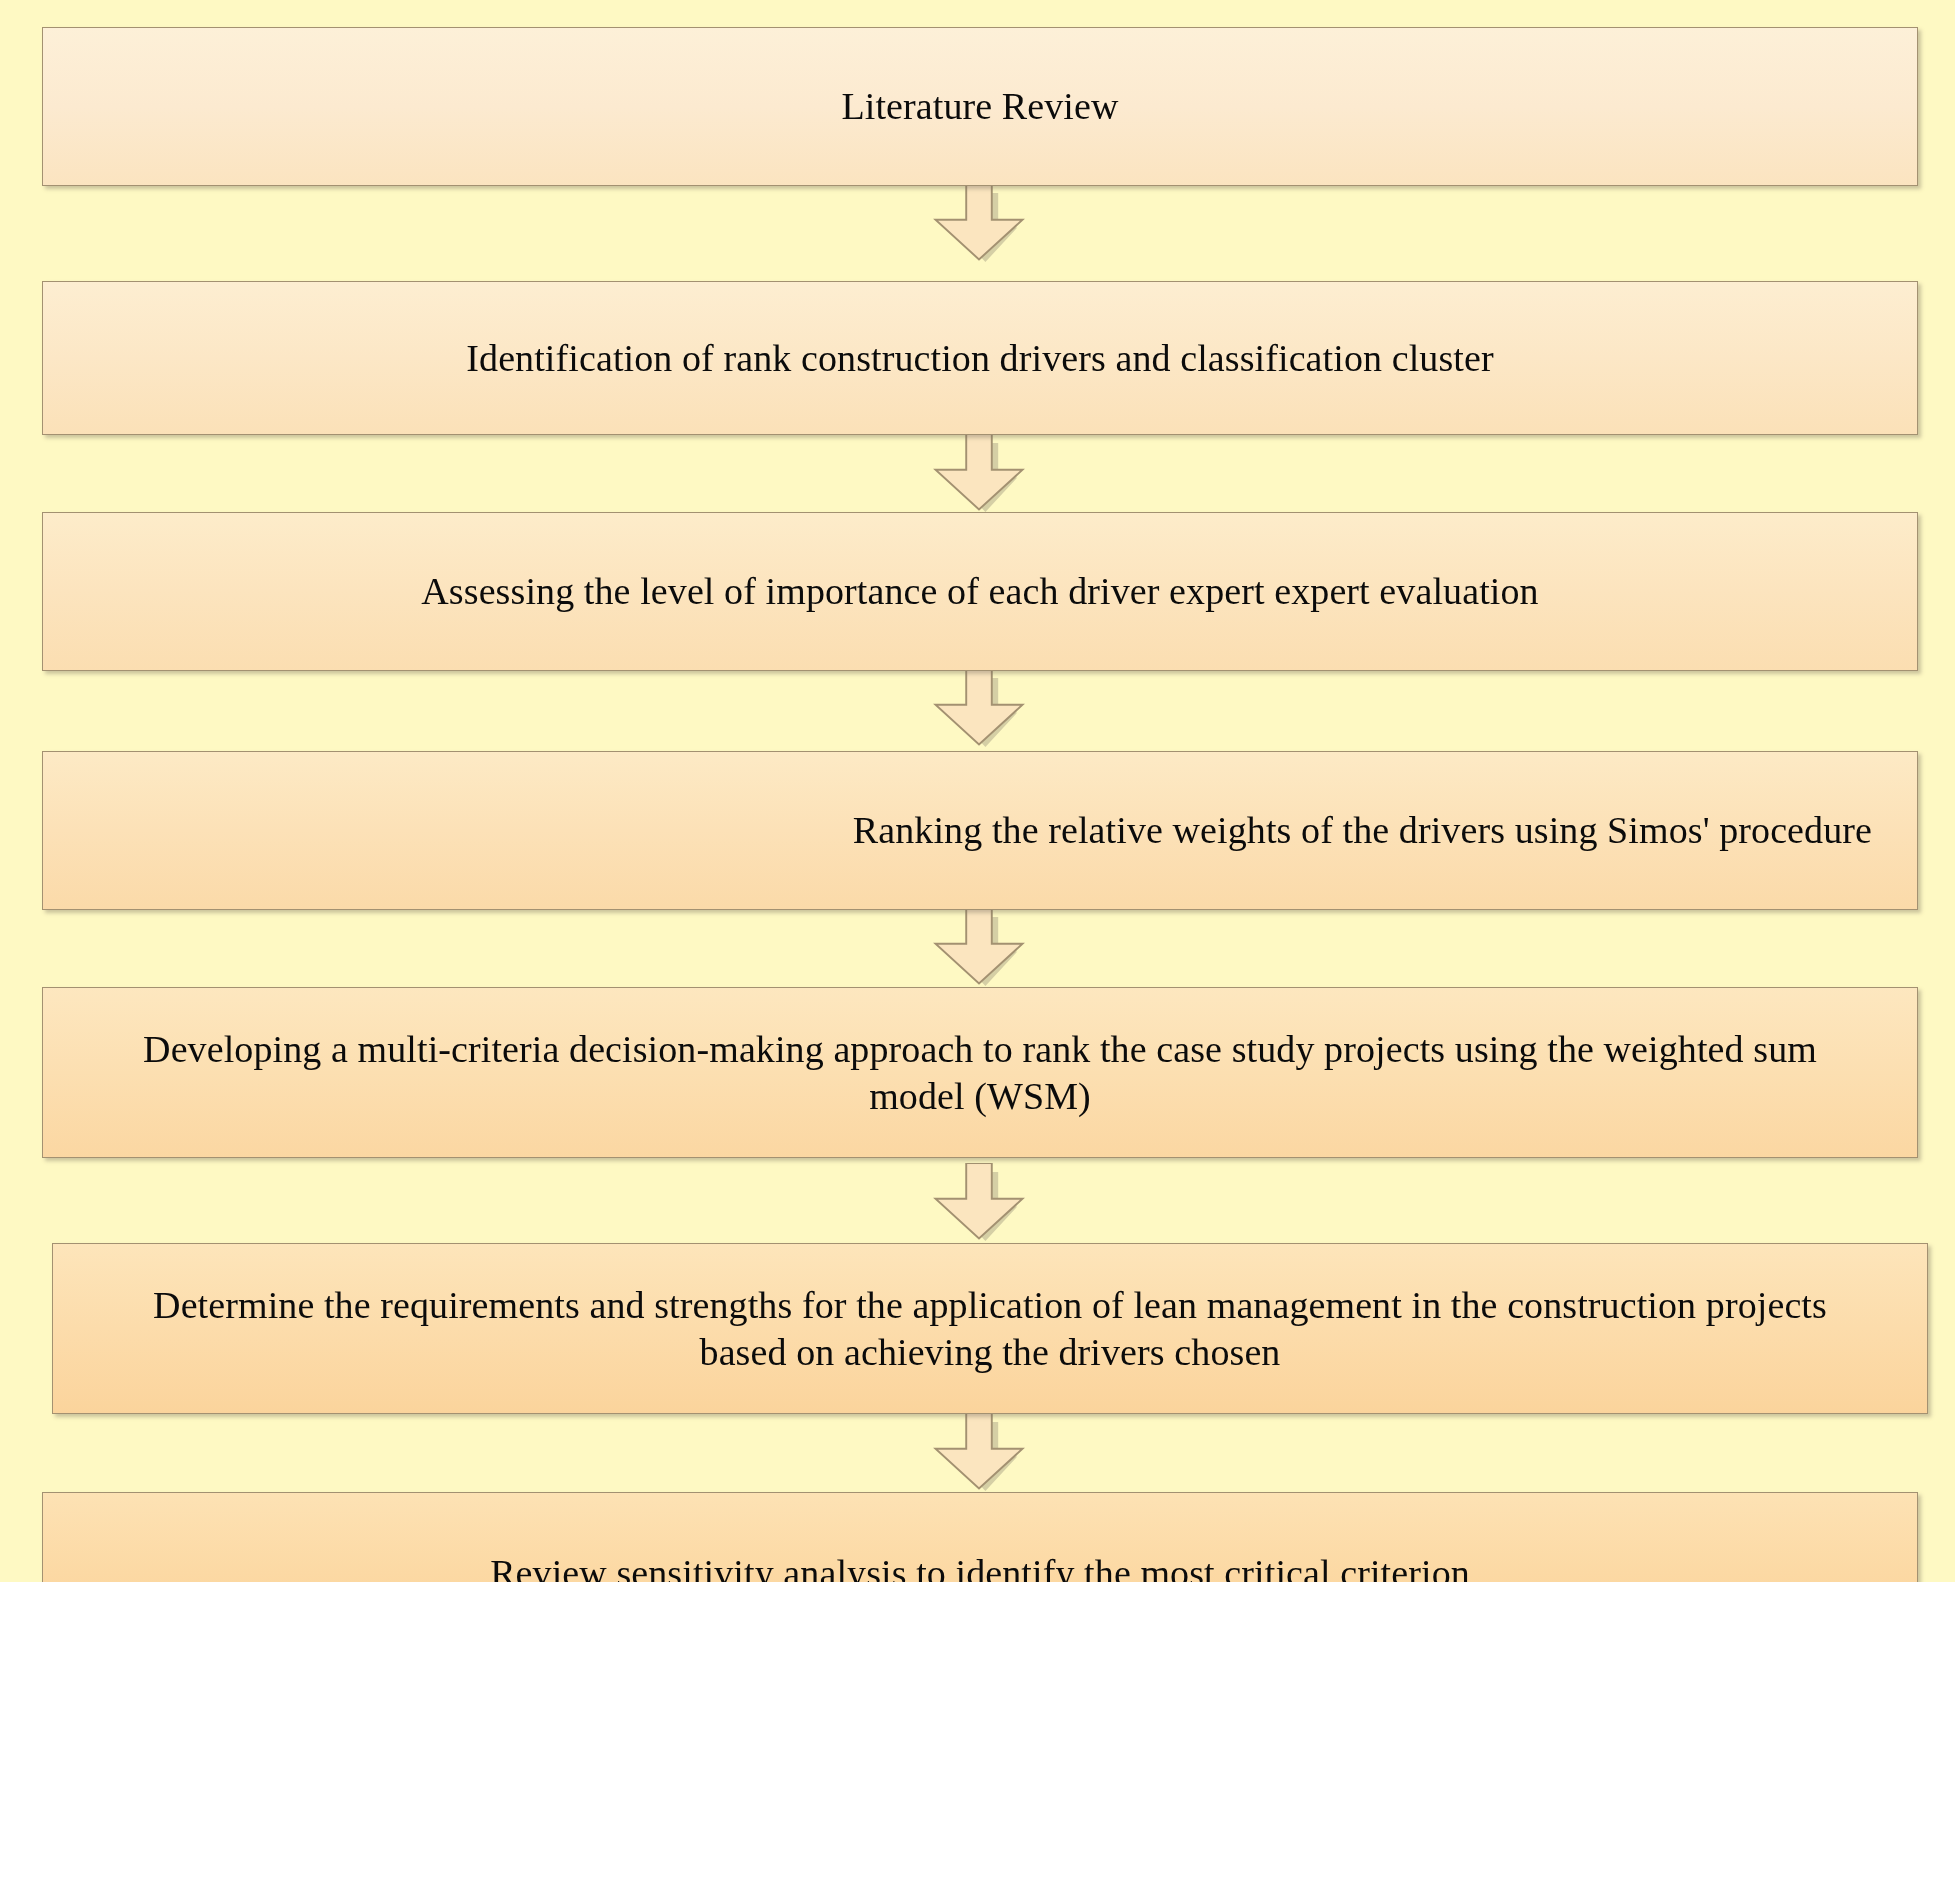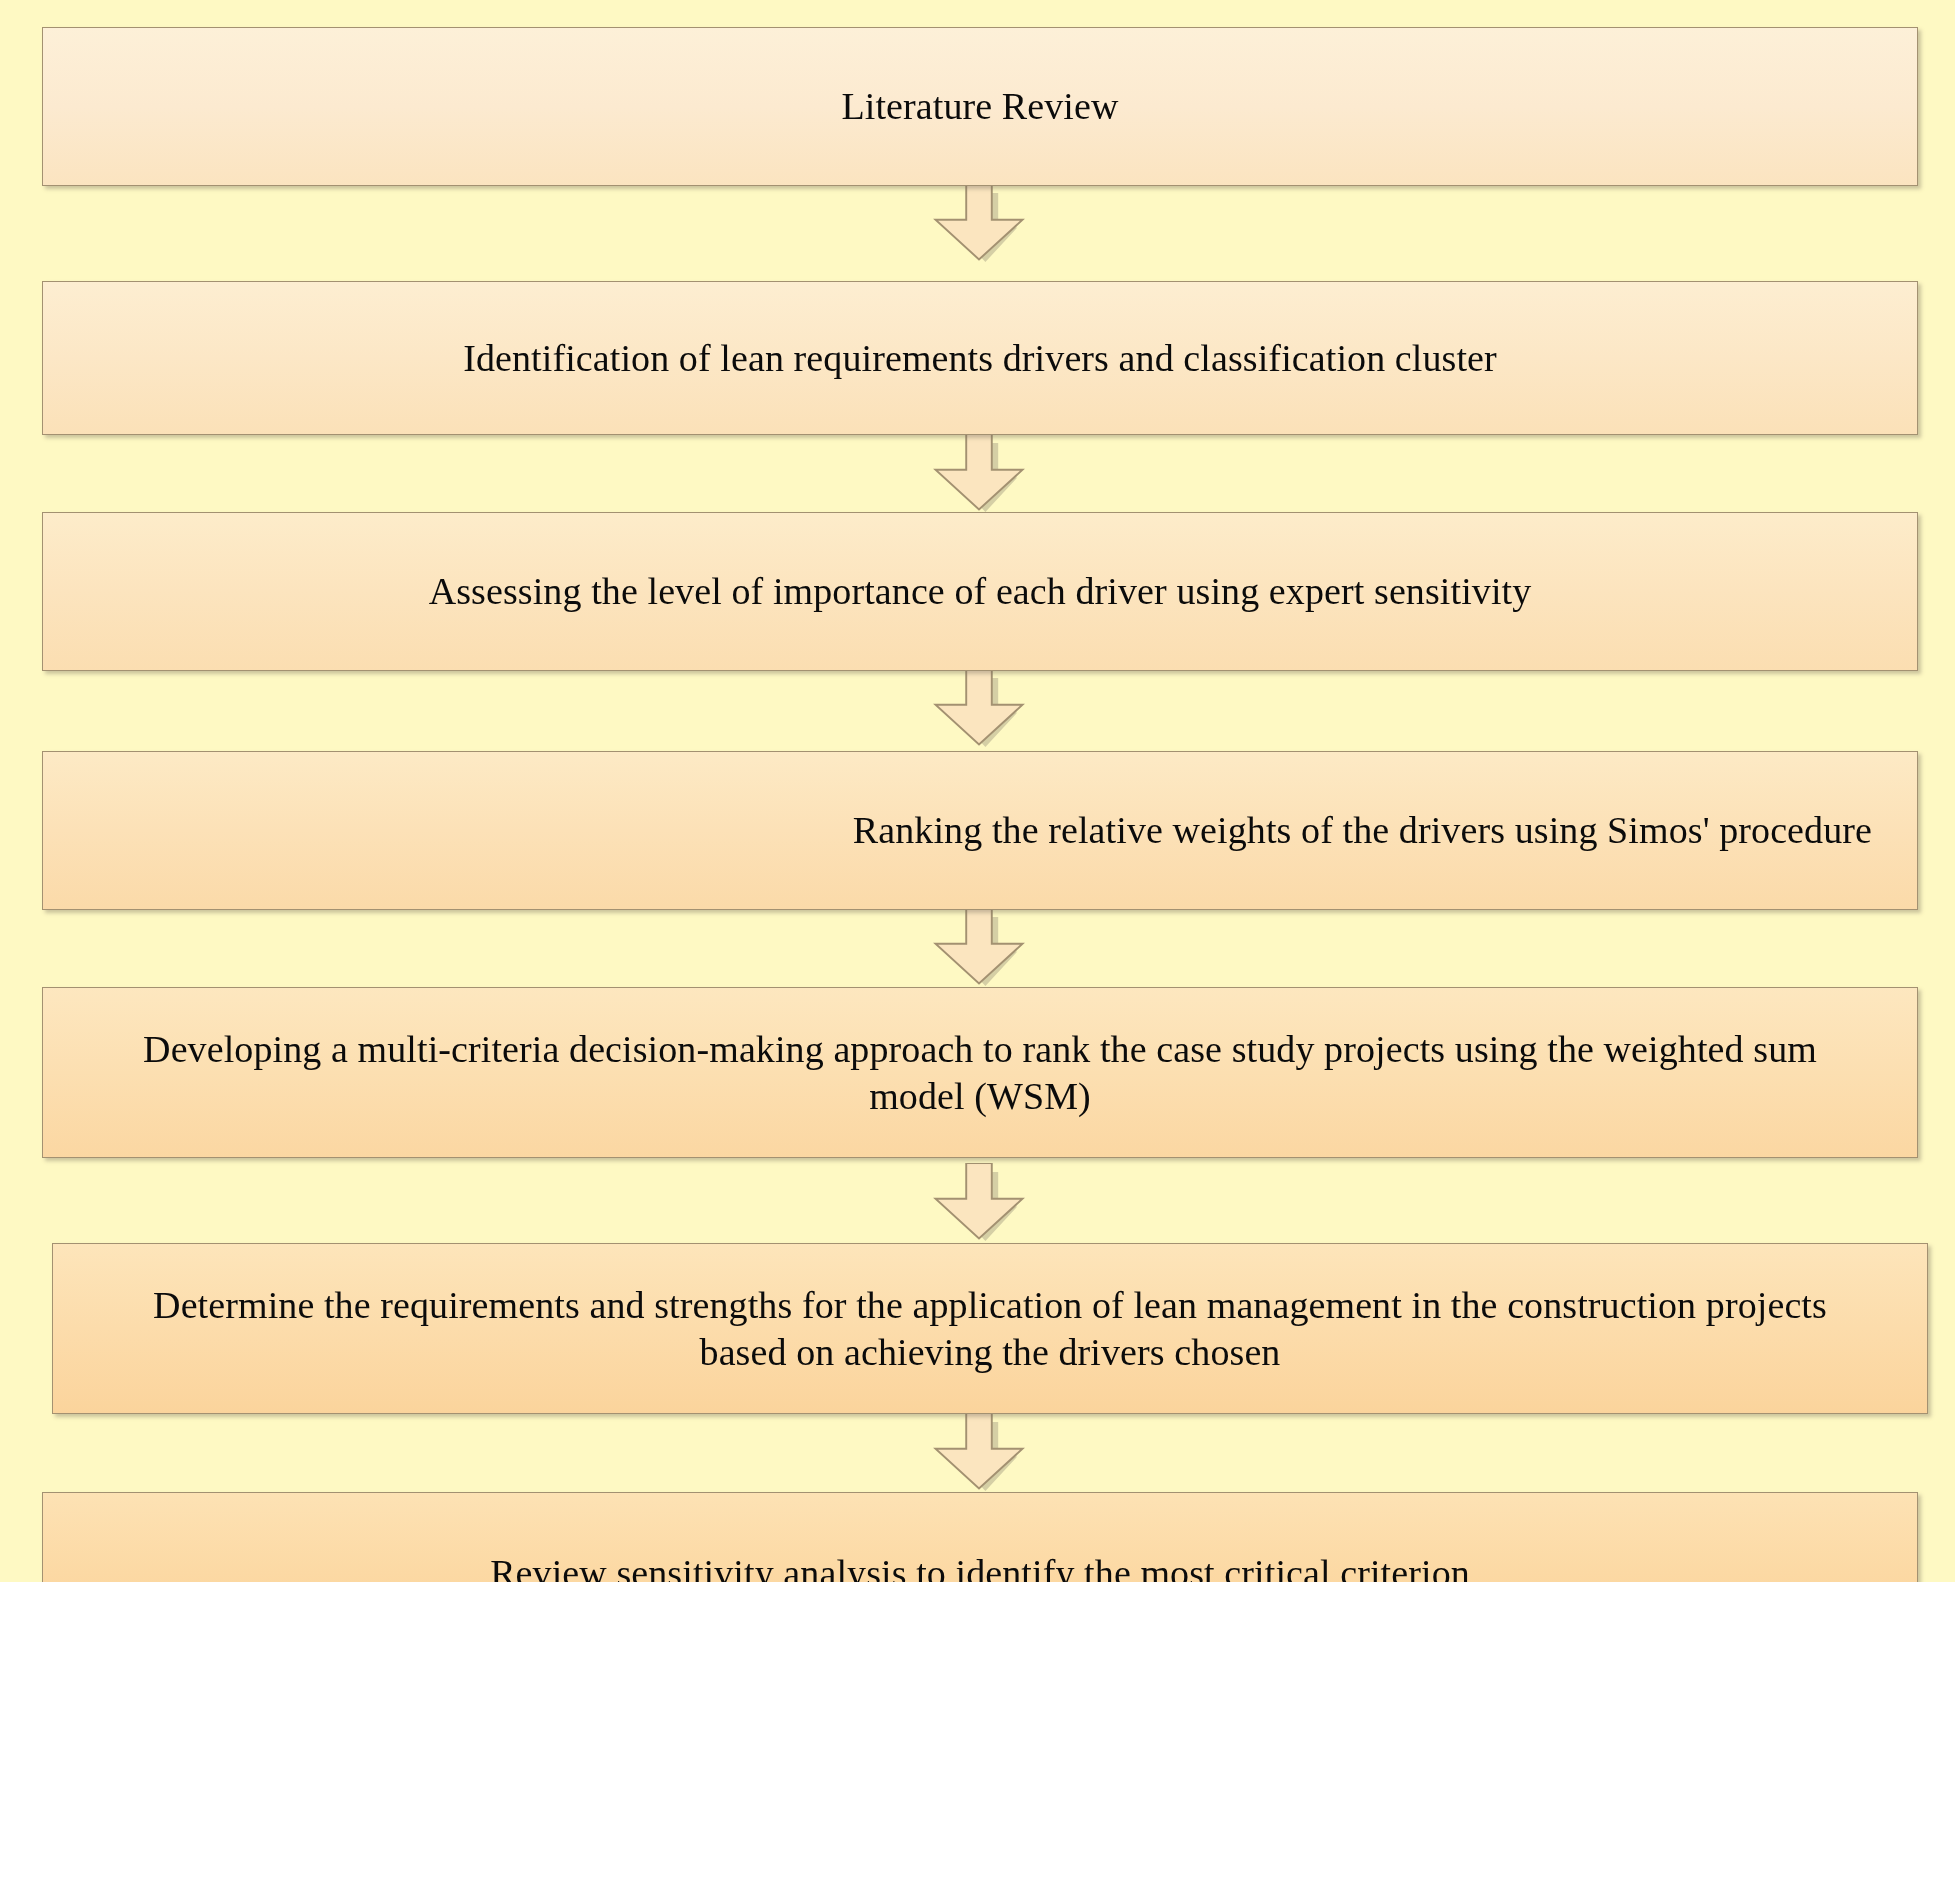--- a/index.html
+++ b/index.html
@@ -83,32 +83,32 @@
   </div>
 
   <div class="arrow" style="left:931px; top:184px;">
     <svg width="96" height="78" viewBox="0 0 150 122">
       <path class="shadow" d="M58 8 L98 8 L98 62 L128 62 L78 116 L28 62 L58 62 Z" transform="translate(7,6)"></path>
       <path class="body" d="M55 0 L95 0 L95 56 L143 56 L75 118 L7 56 L55 56 Z"></path>
     </svg>
   </div>
 
   <div class="node n2" style="top:281px; height:154px;">
-    <span class="label">Identification of lean requirements drivers and classification cluster</span>
+    <span class="label">Identification of rank construction drivers and classification cluster</span>
   </div>
 
   <div class="arrow" style="left:931px; top:434px;">
     <svg width="96" height="78" viewBox="0 0 150 122">
       <path class="shadow" d="M58 8 L98 8 L98 62 L128 62 L78 116 L28 62 L58 62 Z" transform="translate(7,6)"></path>
       <path class="body" d="M55 0 L95 0 L95 56 L143 56 L75 118 L7 56 L55 56 Z"></path>
     </svg>
   </div>
 
   <div class="node n3" style="top:512px; height:159px;">
-    <span class="label">Assessing the level of importance of each driver using expert sensitivity</span>
+    <span class="label">Assessing the level of importance of each driver expert expert evaluation</span>
   </div>
 
   <div class="arrow" style="left:931px; top:669px;">
     <svg width="96" height="78" viewBox="0 0 150 122">
       <path class="shadow" d="M58 8 L98 8 L98 62 L128 62 L78 116 L28 62 L58 62 Z" transform="translate(7,6)"></path>
       <path class="body" d="M55 0 L95 0 L95 56 L143 56 L75 118 L7 56 L55 56 Z"></path>
     </svg>
   </div>
 
   <div class="node n4" style="top:751px; height:159px;">

